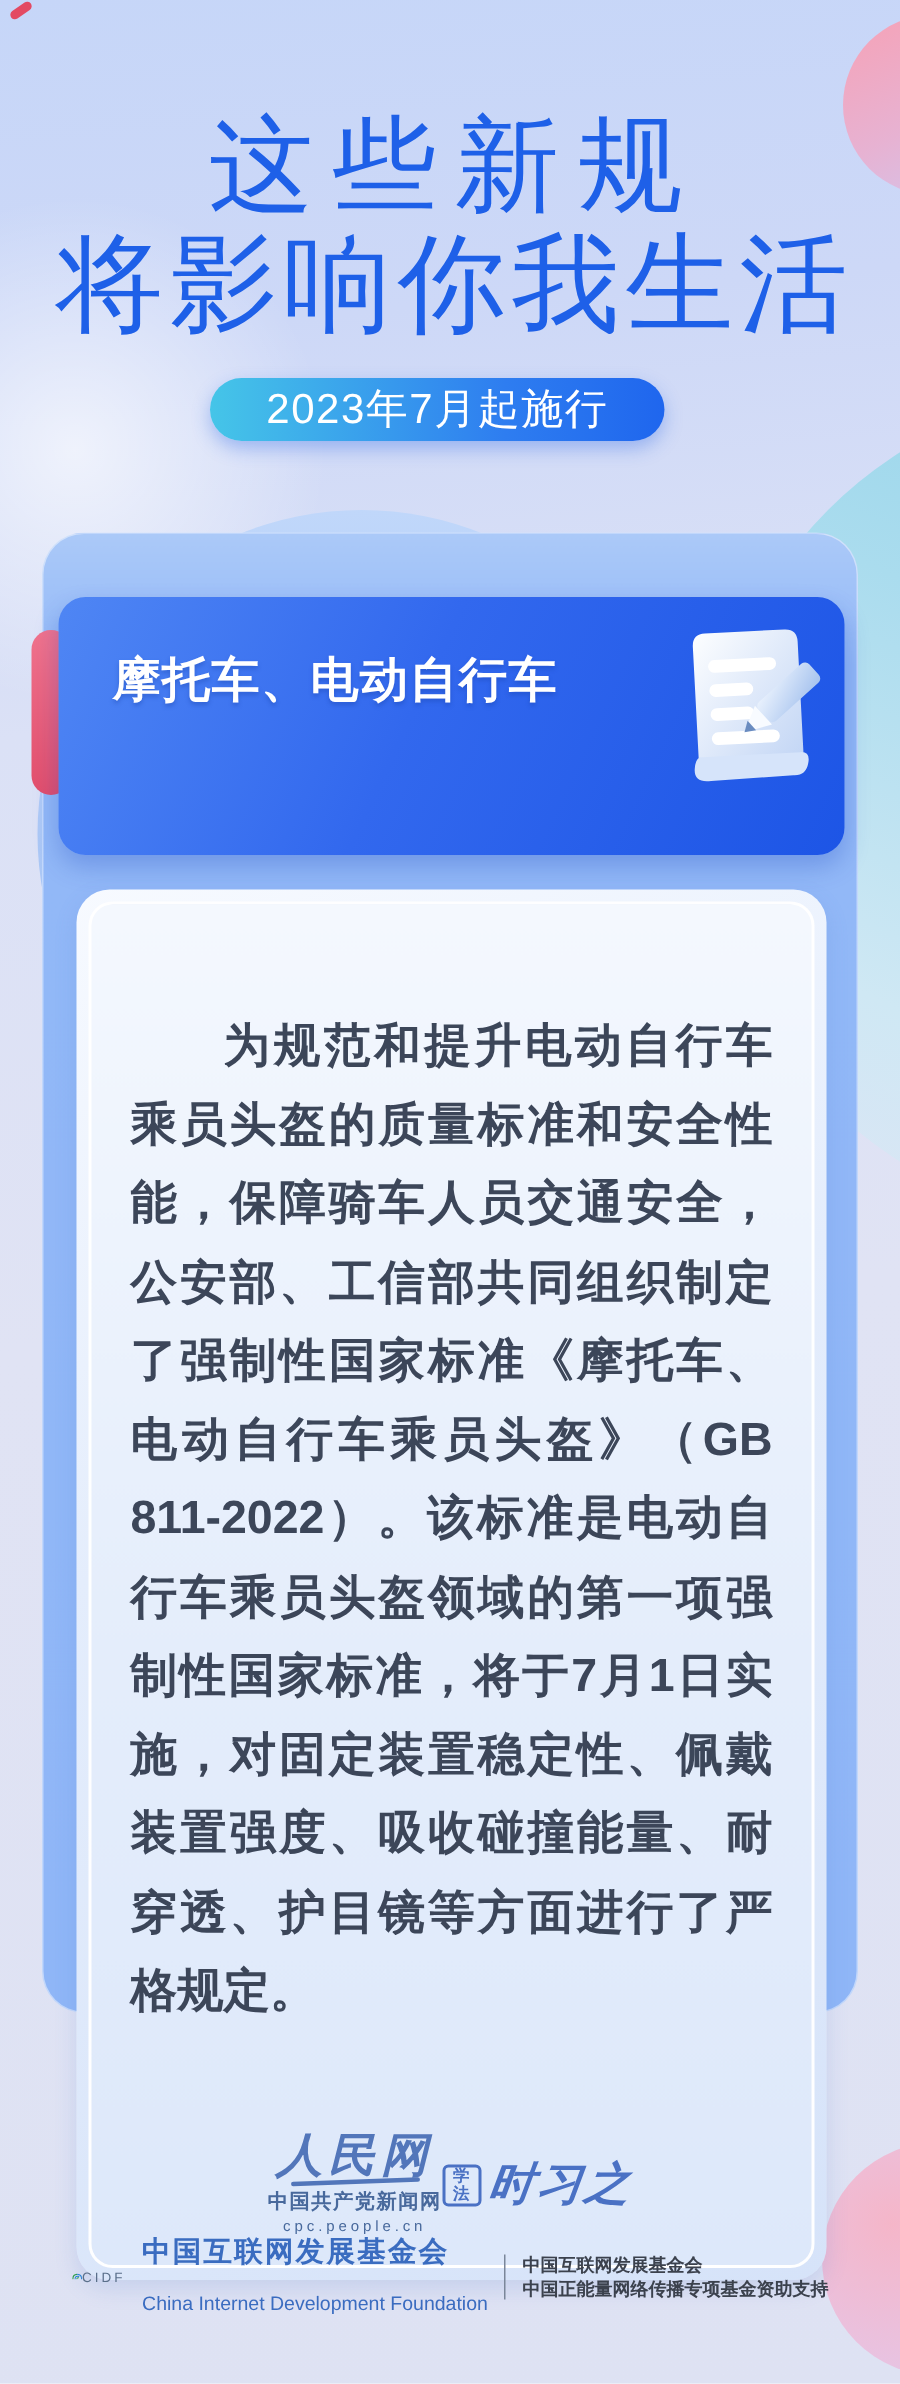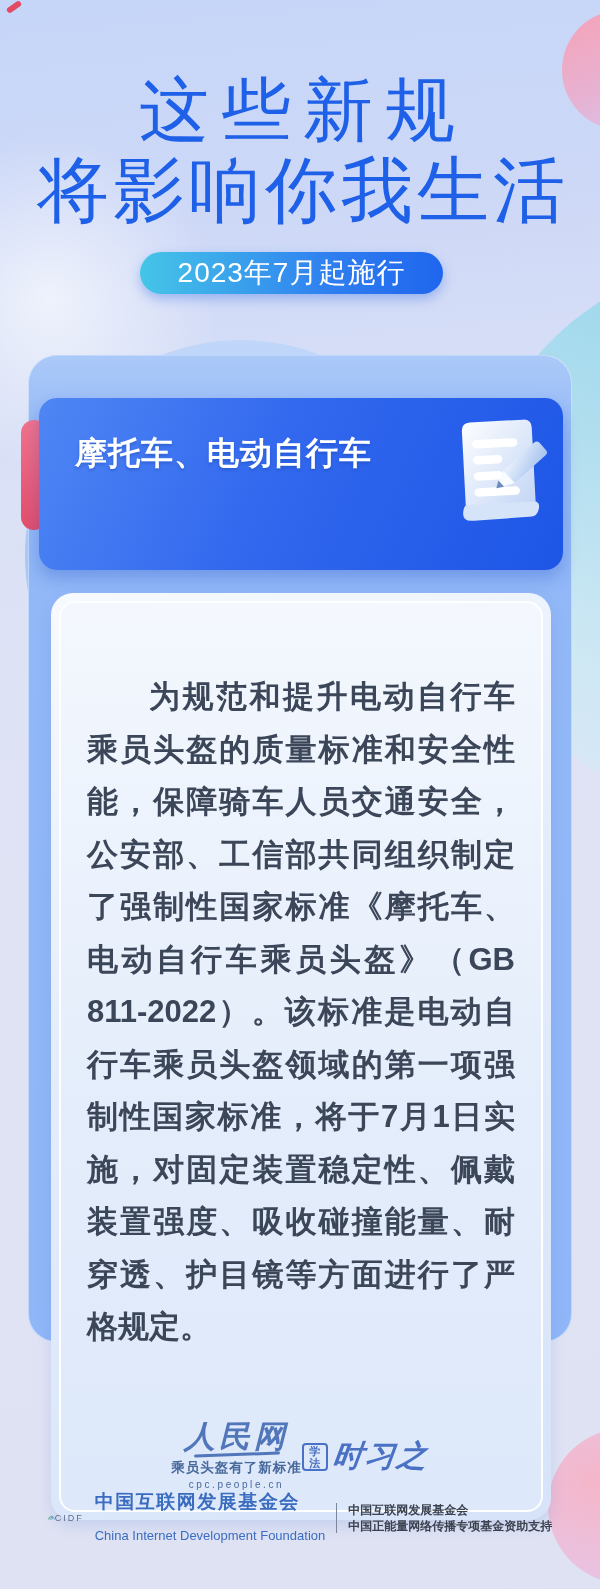--- a/index.html
+++ b/index.html
@@ -139,21 +139,21 @@
       <div class="body-inner">
         <p class="body-text">为规范和提升电动自行车乘员头盔的质量标准和安全性能，保障骑车人员交通安全，公安部、工信部共同组织制定了强制性国家标准《摩托车、电动自行车乘员头盔》（GB 811-2022）。该标准是电动自行车乘员头盔领域的第一项强制性国家标准，将于7月1日实施，对固定装置稳定性、佩戴装置强度、吸收碰撞能量、耐穿透、护目镜等方面进行了严格规定。</p>
       </div>
     </div>
   </div>
 
   <div class="footer-logos">
     <div class="people-block">
       <div class="people-script">人民网</div>
       <span class="people-swash"></span>
-      <div class="people-sub">乘员头盔有了新标准</div>
+      <div class="people-sub">中国共产党新闻网</div>
       <div class="people-url">cpc.people.cn</div>
     </div>
     <div class="xuefa-block">
       <div class="xuefa-box">
         <span>学</span>
         <span>法</span>
       </div>
       <div class="shixizhi">时习之</div>
     </div>
   </div>

